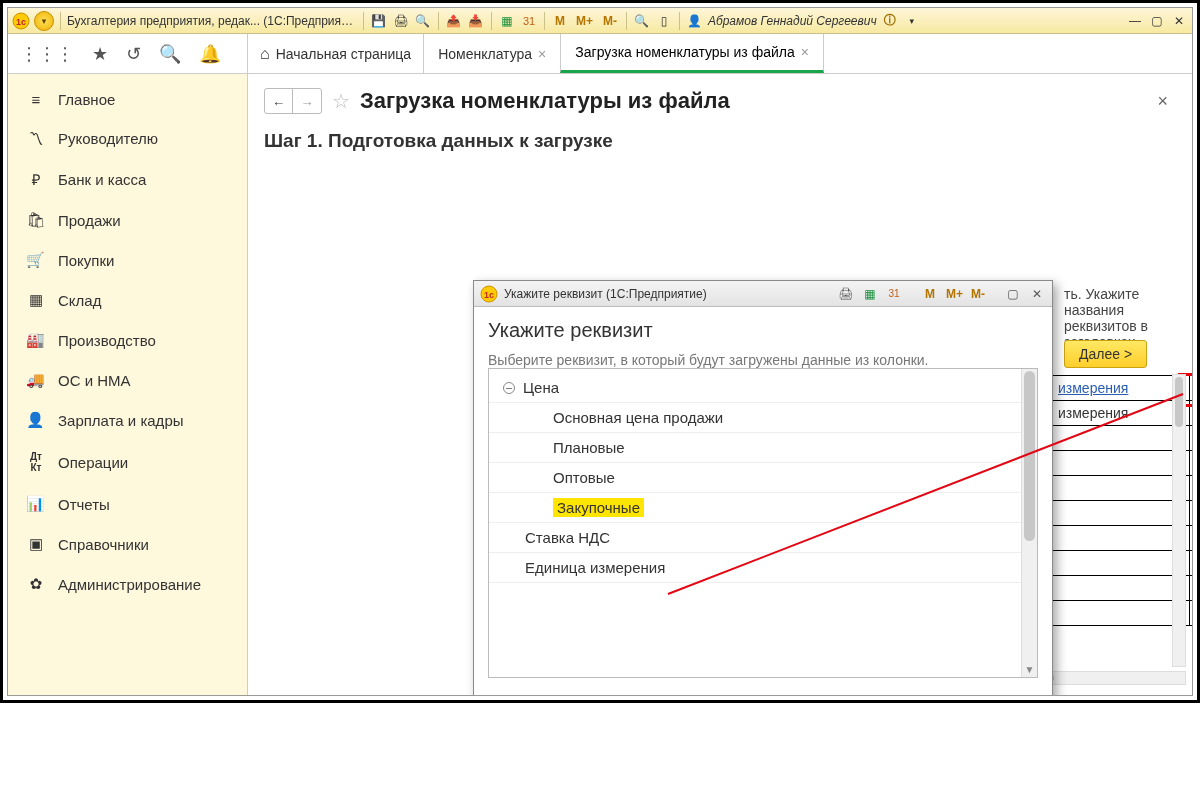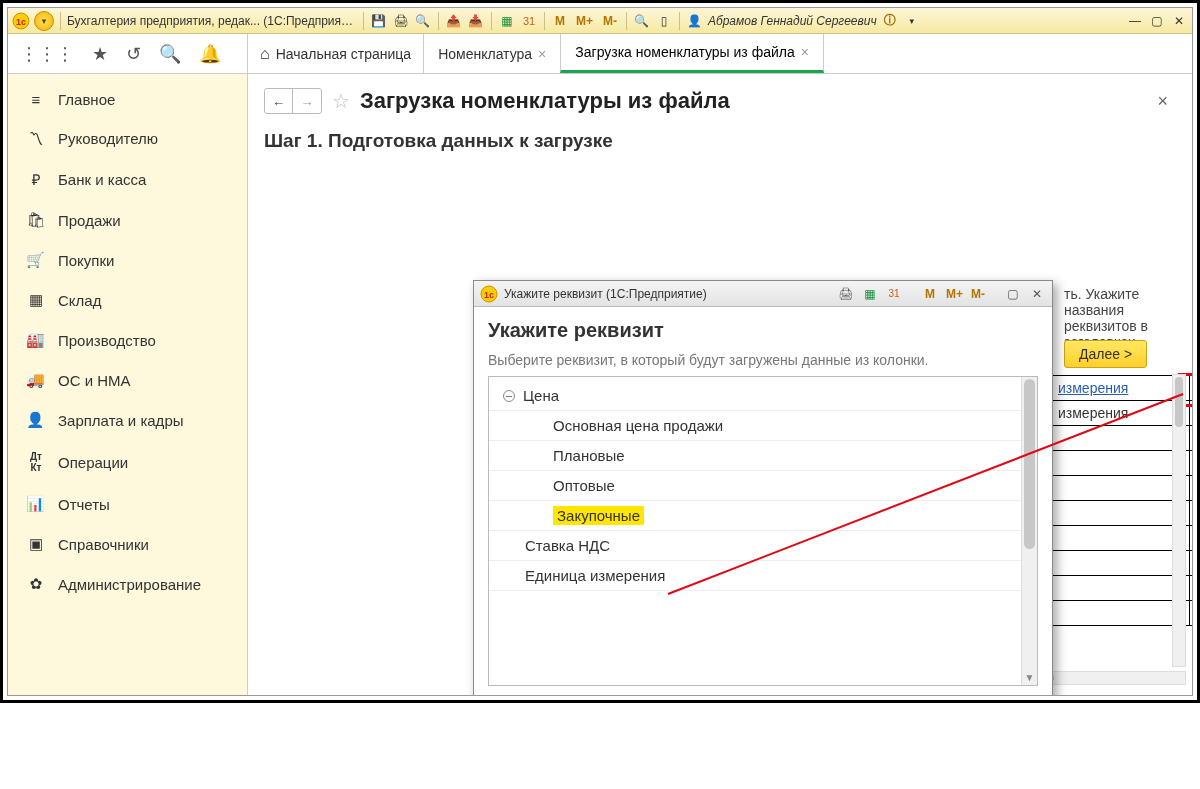--- a/index.html
+++ b/index.html
@@ -53,22 +53,22 @@
   .vscroll .thumb{position:absolute;left:2px;right:2px;top:2px;height:50px;background:#c7c7c7;border-radius:6px;}
   .hscroll{position:absolute;left:270px;right:6px;bottom:10px;height:14px;background:#f0f0f0;border:1px solid #ddd;}
   .hscroll .thumb{position:absolute;top:2px;bottom:2px;left:2px;width:80%;background:#c7c7c7;border-radius:6px;}
   
   .dialog{position:absolute;left:225px;top:206px;width:580px;border:1px solid #8a8a8a;background:#fff;box-shadow:4px 4px 10px rgba(0,0,0,0.35);}
   .dlg-title{height:26px;background:linear-gradient(#f4f4f4,#e3e3e3);border-bottom:1px solid #bbb;display:flex;align-items:center;padding:0 6px;font-size:12px;gap:6px;}
   .dlg-title .t{flex:0 0 auto;}
   .dlg-title .dspacer{flex:1;}
   .dlg-title .dbtn{width:18px;height:18px;display:flex;align-items:center;justify-content:center;border:1px solid transparent;color:#555;border-radius:2px;}
   .dlg-body{padding:12px 14px 10px;}
-  .dlg-h{font-size:20px;font-weight:bold;margin-bottom:10px;}
-  .dlg-hint{font-size:14px;color:#777;margin-bottom:8px;}
+  .dlg-h{font-size:20px;font-weight:normal;margin-bottom:10px;}
+  .dlg-hint{font-size:14px;color:#777;margin-bottom:0;}
   .tree-box{border:1px solid #bbb;height:310px;position:relative;overflow:hidden;}
   .tree-scroll{position:absolute;right:0;top:0;bottom:0;width:16px;background:#f0f0f0;border-left:1px solid #ddd;}
   .tree-scroll .t-thumb{position:absolute;left:2px;right:2px;top:2px;height:170px;background:#c7c7c7;border-radius:6px;}
   .tree-scroll .arrow{position:absolute;left:0;right:0;height:16px;display:flex;align-items:center;justify-content:center;color:#888;font-size:10px;}
   .tree{padding:4px 0;font-size:15px;}
   .tree .node{padding:6px 10px 6px 36px;border-bottom:1px solid #eee;}
   .tree .node.root{padding-left:14px;display:flex;align-items:center;gap:8px;}
   .tree .node.child{padding-left:64px;}
   .tree .node.sel span{background:#ffe500;padding:1px 4px;}
   .minus{display:inline-block;width:12px;height:12px;border:1px solid #888;border-radius:50%;line-height:9px;text-align:center;font-size:11px;color:#555;}

